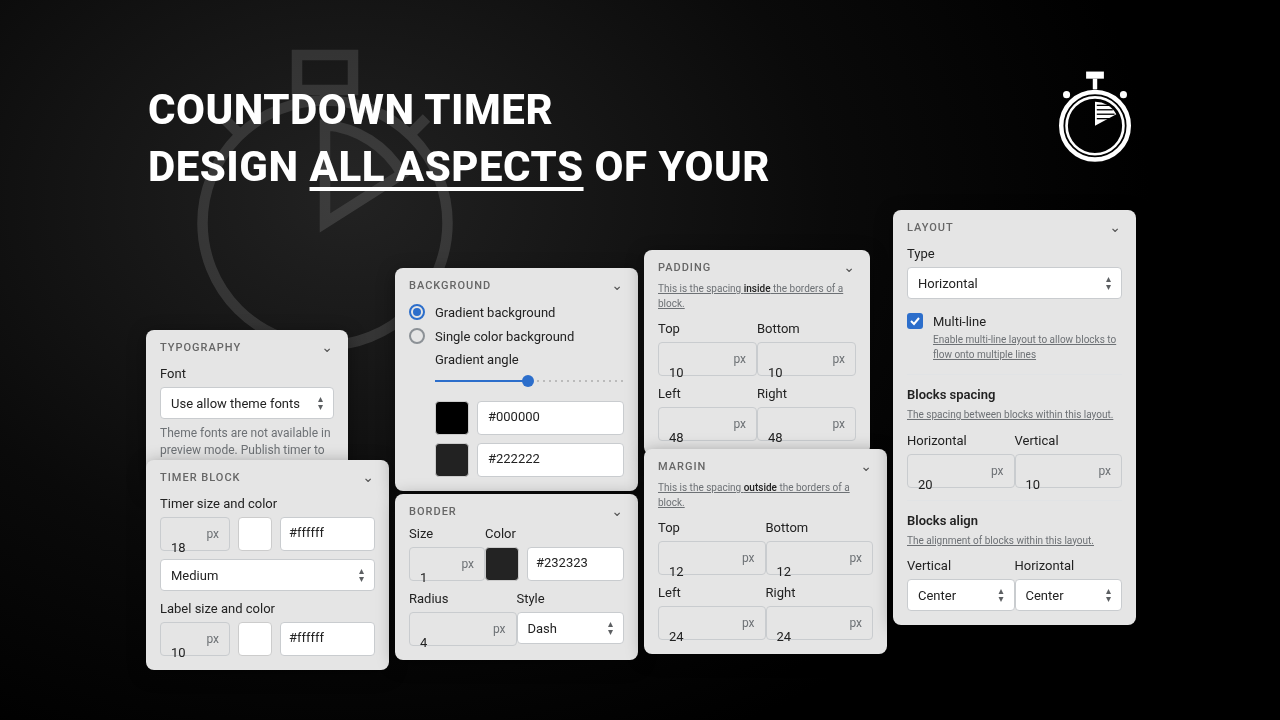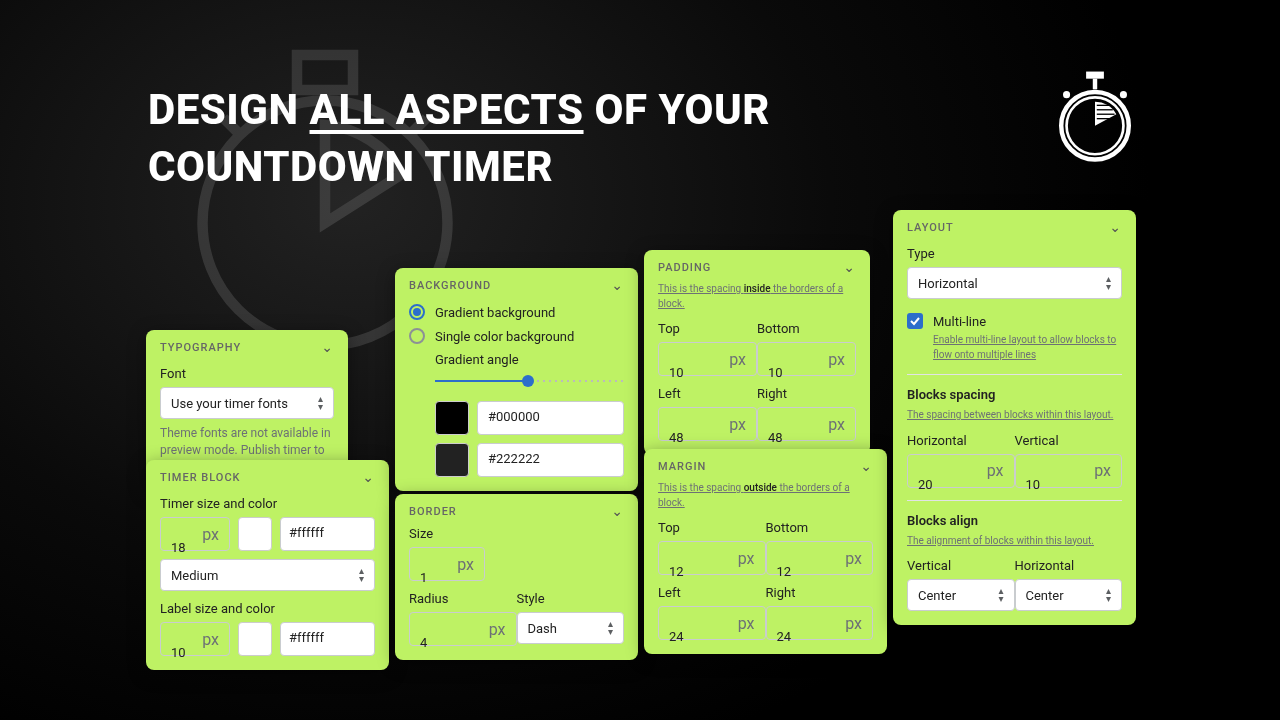--- a/index.html
+++ b/index.html
@@ -33,21 +33,21 @@
     text-decoration-thickness: 4px;
     text-underline-offset: 6px;
   }
   .corner-icon {
     position: absolute;
     top: 68px;
     right: 140px;
   }
   .panel {
     position: absolute;
-    background: #bef264;
+    background: #e5e5e5;
     border-radius: 8px;
     box-shadow: 0 4px 18px rgba(0,0,0,0.4);
     color: #222;
     font-size: 13px;
   }
   .panel-header {
     display: flex;
     justify-content: space-between;
     align-items: center;
     padding: 10px 14px 8px;
@@ -72,21 +72,21 @@
   .select { position: relative; display:flex; justify-content:space-between; align-items:center; }
   .select .sel-ar { font-size:10px; color:#5c5f62; line-height: 8px;}
   .row { display: flex; gap: 8px; }
   .row > * { flex: 1; }
   .input-unit {
     display: flex; align-items: center;
     border: 1px solid #c9cccf; border-radius: 4px;
     padding: 0 10px; height: 34px;
   }
   .input-unit .val { flex:1; font-size:13px;margin-top:27px; }
-  .input-unit .unit { font-size:16px; color:#6d7175; }
+  .input-unit .unit { font-size:12px; color:#6d7175; }
   .swatch {
     width: 34px; height:34px; border-radius:4px; border:1px solid #ccc;
     flex: 0 0 34px;
   }
   .radio, .check { display:flex; align-items:center; gap:10px; padding:4px 0; font-size:13px;}
   .radio .circle { width:16px; height:16px; border-radius:50%; border:2px solid #8c9196; flex-shrink:0; position:relative; }
   .radio.on .circle { border-color:#2c6ecb; }
   .radio.on .circle::after { content:''; position:absolute; inset:2px; background:#2c6ecb; border-radius:50%; }
   .check .box { width:16px; height:16px; border-radius:3px; background:#2c6ecb; display:flex; align-items:center; justify-content:center; flex-shrink:0; }
   .check .box svg { width:10px; height:10px; }
@@ -111,24 +111,24 @@
 <svg class="bg-stopwatch" width="350" height="350" viewBox="0 0 100 100" fill="none" stroke="#fff" stroke-width="3">
   <circle cx="50" cy="58" r="35"></circle>
   <rect x="42" y="10" width="16" height="10"></rect>
   <line x1="50" y1="20" x2="50" y2="24"></line>
   <line x1="21" y1="28" x2="26" y2="33"></line>
   <line x1="79" y1="28" x2="74" y2="33"></line>
   <path d="M50 58 L50 30 A28 28 0 0 1 72 44 Z" fill="#fff" fill-opacity="0.15"></path>
 </svg>
 
 <div class="headline">
+  <div>COUNTDOWN TIMER</div>
   <div>
     <span>DESIGN </span><span class="underlined">ALL ASPECTS</span><span> OF YOUR</span>
   </div>
-  <div>COUNTDOWN TIMER</div>
 </div>
 
 <svg class="corner-icon" width="90" height="96" viewBox="0 0 100 108" fill="none" stroke="#fff" stroke-width="5">
   <circle cx="50" cy="65" r="38"></circle>
   <circle cx="50" cy="65" r="32" stroke-width="3"></circle>
   <rect x="40" y="4" width="20" height="8" fill="#fff" stroke="none"></rect>
   <line x1="50" y1="12" x2="50" y2="24"></line>
   <circle cx="18" cy="30" r="4" fill="#fff" stroke="none"></circle>
   <circle cx="82" cy="30" r="4" fill="#fff" stroke="none"></circle>
   <path d="M50 65 L50 38 A27 27 0 0 1 74 52 Z" fill="#fff" stroke="none"></path>
@@ -139,21 +139,21 @@
 </svg>
 
 <div class="panel" style="left:146px; top:330px; width:202px;">
   <div class="panel-header">
     <span>TYPOGRAPHY</span>
     <span class="chevron">⌄</span>
   </div>
   <div class="panel-body">
     <div class="label">Font</div>
     <div class="select">
-      <span>Use your timer fonts</span>
+      <span>Use allow theme fonts</span>
       <span class="sel-ar">▴<br>▾</span>
     </div>
     <div class="sublabel">Theme fonts are not available in preview mode. Publish timer to view it in store.</div>
   </div>
 </div>
 
 <div class="panel" style="left:146px; top:460px; width:243px;">
   <div class="panel-header">
     <span>TIMER BLOCK</span>
     <span class="chevron">⌄</span>
@@ -224,20 +224,27 @@
     <span>BORDER</span>
     <span class="chevron">⌄</span>
   </div>
   <div class="panel-body">
     <div class="twocol">
       <div style="flex:0 0 76px">
         <div class="label">Size</div>
         <div class="input-unit">
           <span class="val">1</span>
           <span class="unit">px</span>
+        </div>
+      </div>
+      <div>
+        <div class="label">Color</div>
+        <div class="row">
+          <div class="swatch" style="background:#232323"></div>
+          <div class="input" style="padding:7px 8px">#232323</div>
         </div>
       </div>
     </div>
     <div class="twocol section-gap">
       <div>
         <div class="label">Radius</div>
         <div class="input-unit">
           <span class="val">4</span>
           <span class="unit">px</span>
         </div>

